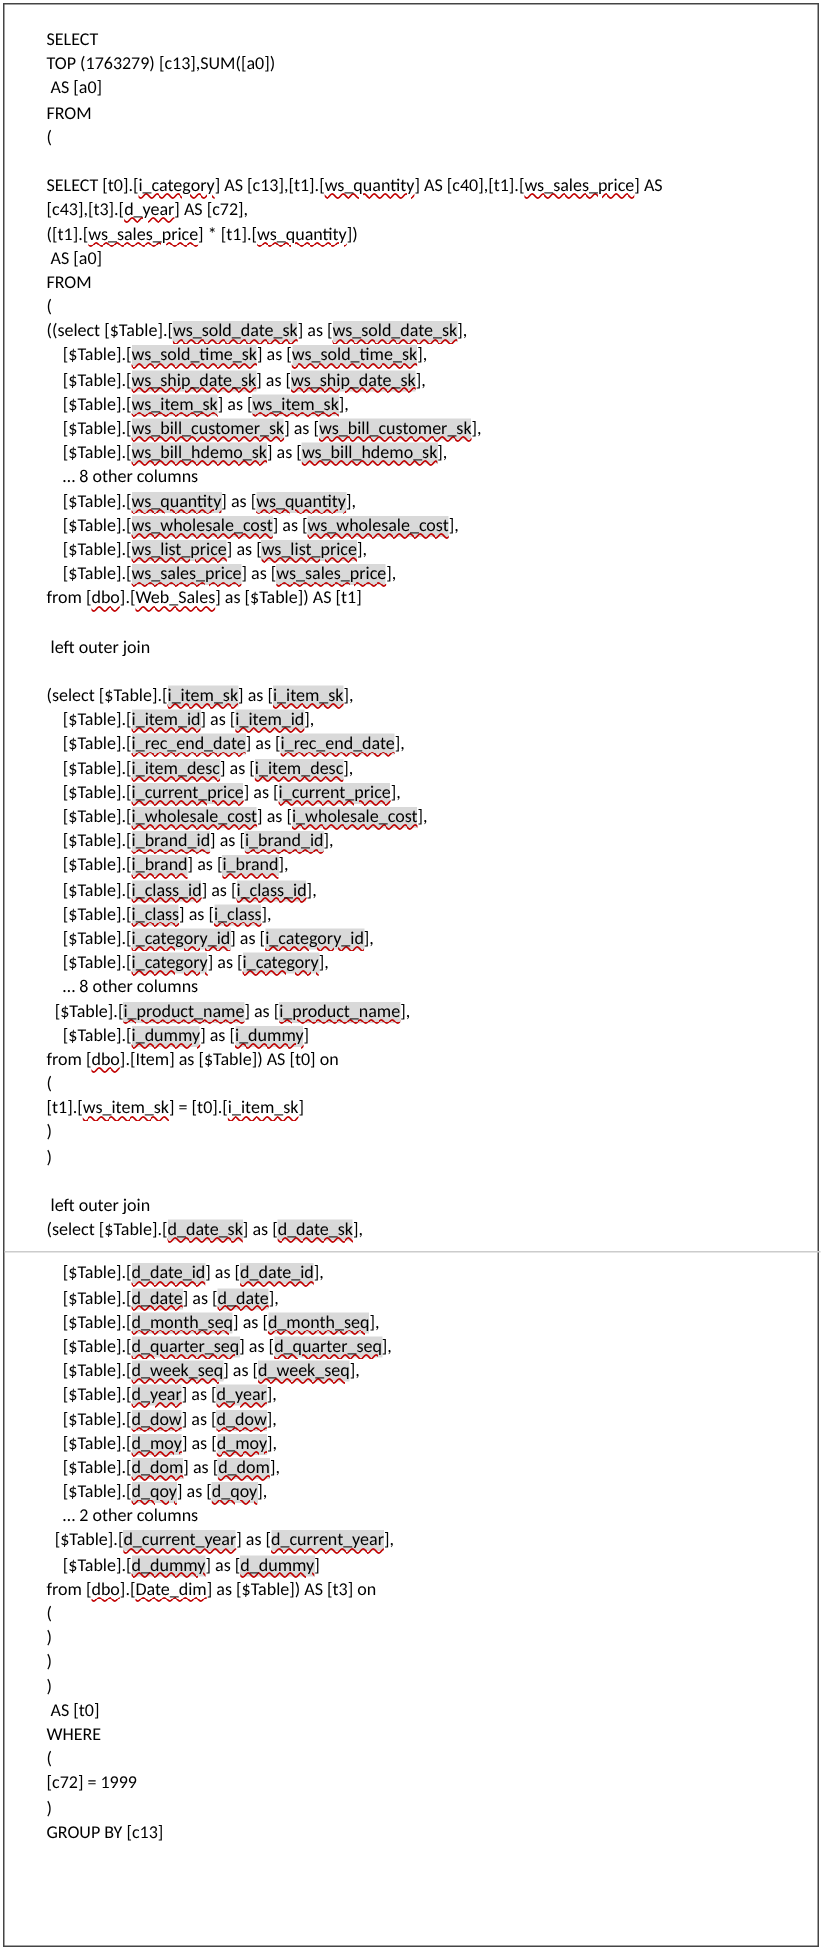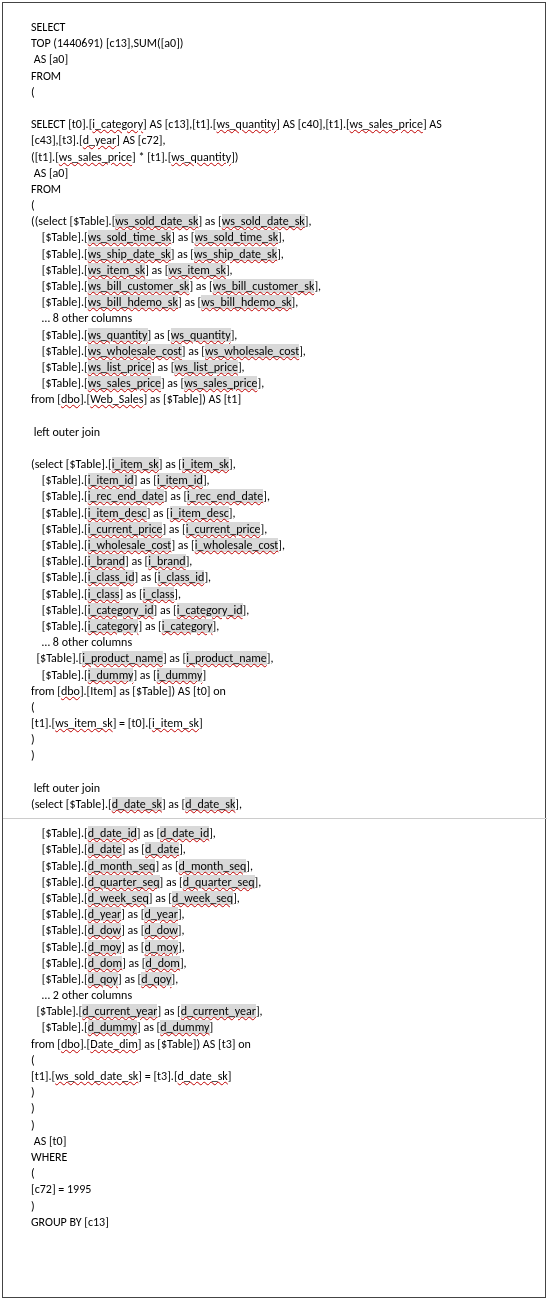--- a/index.html
+++ b/index.html
@@ -44,21 +44,21 @@
     margin: 6px 0 6px -28px;
     width: 544px;
   }
 </style>
 </head>
 <body>
 
 <div class="page">
   <div id="content">
       <div class="line">SELECT</div>
-      <div class="line">TOP (1440691) [c13],SUM([a0])</div>
+      <div class="line">TOP (1763279) [c13],SUM([a0])</div>
       <div class="line"> AS [a0]</div>
       <div class="line">FROM</div>
       <div class="line">(</div>
       <div class="line">&nbsp;</div>
       <div class="line"><span>SELECT [t0].[</span><span class="u">i_category</span><span>] AS [c13],[t1].[</span><span class="u">ws_quantity</span><span>] AS [c40],[t1].[</span><span class="u">ws_sales_price</span><span>] AS</span></div>
       <div class="line"><span>[c43],[t3].[</span><span class="u">d_year</span><span>] AS [c72],</span></div>
       <div class="line"><span>([t1].[</span><span class="u">ws_sales_price</span><span>] * [t1].[</span><span class="u">ws_quantity</span><span>])</span></div>
       <div class="line"> AS [a0]</div>
       <div class="line">FROM</div>
       <div class="line">(</div>
@@ -76,20 +76,21 @@
       <div class="line"><span>from [</span><span class="u">dbo</span><span>].[</span><span class="u">Web_Sales</span><span>] as [$Table]) AS [t1]</span></div>
       <div class="line">&nbsp;</div>
       <div class="line"> left outer join</div>
       <div class="line">&nbsp;</div>
       <div class="line"><span>(select [$Table].[</span><span class="hl">i_item_sk</span><span>] as [</span><span class="hl">i_item_sk</span><span>],</span></div>
       <div class="line"><span>    [$Table].[</span><span class="hl">i_item_id</span><span>] as [</span><span class="hl">i_item_id</span><span>],</span></div>
       <div class="line"><span>    [$Table].[</span><span class="hl">i_rec_end_date</span><span>] as [</span><span class="hl">i_rec_end_date</span><span>],</span></div>
       <div class="line"><span>    [$Table].[</span><span class="hl">i_item_desc</span><span>] as [</span><span class="hl">i_item_desc</span><span>],</span></div>
       <div class="line"><span>    [$Table].[</span><span class="hl">i_current_price</span><span>] as [</span><span class="hl">i_current_price</span><span>],</span></div>
       <div class="line"><span>    [$Table].[</span><span class="hl">i_wholesale_cost</span><span>] as [</span><span class="hl">i_wholesale_cost</span><span>],</span></div>
+      <div class="line"><span>    [$Table].[</span><span class="hl">i_brand_id</span><span>] as [</span><span class="hl">i_brand_id</span><span>],</span></div>
       <div class="line"><span>    [$Table].[</span><span class="hl">i_brand</span><span>] as [</span><span class="hl">i_brand</span><span>],</span></div>
       <div class="line"><span>    [$Table].[</span><span class="hl">i_class_id</span><span>] as [</span><span class="hl">i_class_id</span><span>],</span></div>
       <div class="line"><span>    [$Table].[</span><span class="hl">i_class</span><span>] as [</span><span class="hl">i_class</span><span>],</span></div>
       <div class="line"><span>    [$Table].[</span><span class="hl">i_category_id</span><span>] as [</span><span class="hl">i_category_id</span><span>],</span></div>
       <div class="line"><span>    [$Table].[</span><span class="hl">i_category</span><span>] as [</span><span class="hl">i_category</span><span>],</span></div>
       <div class="line">    … 8 other columns</div>
       <div class="line"><span>  [$Table].[</span><span class="hl">i_product_name</span><span>] as [</span><span class="hl">i_product_name</span><span>],</span></div>
       <div class="line"><span>    [$Table].[</span><span class="hl">i_dummy</span><span>] as [</span><span class="hl">i_dummy</span><span>]</span></div>
       <div class="line"><span>from [</span><span class="u">dbo</span><span>].[Item] as [$Table]) AS [t0] on</span></div>
       <div class="line">(</div>
@@ -108,24 +109,23 @@
       <div class="line"><span>    [$Table].[</span><span class="hl">d_year</span><span>] as [</span><span class="hl">d_year</span><span>],</span></div>
       <div class="line"><span>    [$Table].[</span><span class="hl">d_dow</span><span>] as [</span><span class="hl">d_dow</span><span>],</span></div>
       <div class="line"><span>    [$Table].[</span><span class="hl">d_moy</span><span>] as [</span><span class="hl">d_moy</span><span>],</span></div>
       <div class="line"><span>    [$Table].[</span><span class="hl">d_dom</span><span>] as [</span><span class="hl">d_dom</span><span>],</span></div>
       <div class="line"><span>    [$Table].[</span><span class="hl">d_qoy</span><span>] as [</span><span class="hl">d_qoy</span><span>],</span></div>
       <div class="line">    … 2 other columns</div>
       <div class="line"><span>  [$Table].[</span><span class="hl">d_current_year</span><span>] as [</span><span class="hl">d_current_year</span><span>],</span></div>
       <div class="line"><span>    [$Table].[</span><span class="hl">d_dummy</span><span>] as [</span><span class="hl">d_dummy</span><span>]</span></div>
       <div class="line"><span>from [</span><span class="u">dbo</span><span>].[</span><span class="u">Date_dim</span><span>] as [$Table]) AS [t3] on</span></div>
       <div class="line">(</div>
-      <div class="line"><span>[t1].[</span><span class="u">ws_sold_date_sk</span><span>] = [t3].[</span><span class="u">d_date_sk</span><span>]</span></div>
       <div class="line">)</div>
       <div class="line">)</div>
       <div class="line">)</div>
       <div class="line"> AS [t0]</div>
       <div class="line">WHERE</div>
       <div class="line">(</div>
-      <div class="line">[c72] = 1995</div>
+      <div class="line">[c72] = 1999</div>
       <div class="line">)</div>
       <div class="line">GROUP BY [c13]</div>
     </div>
 </div>
 
 </body></html>

